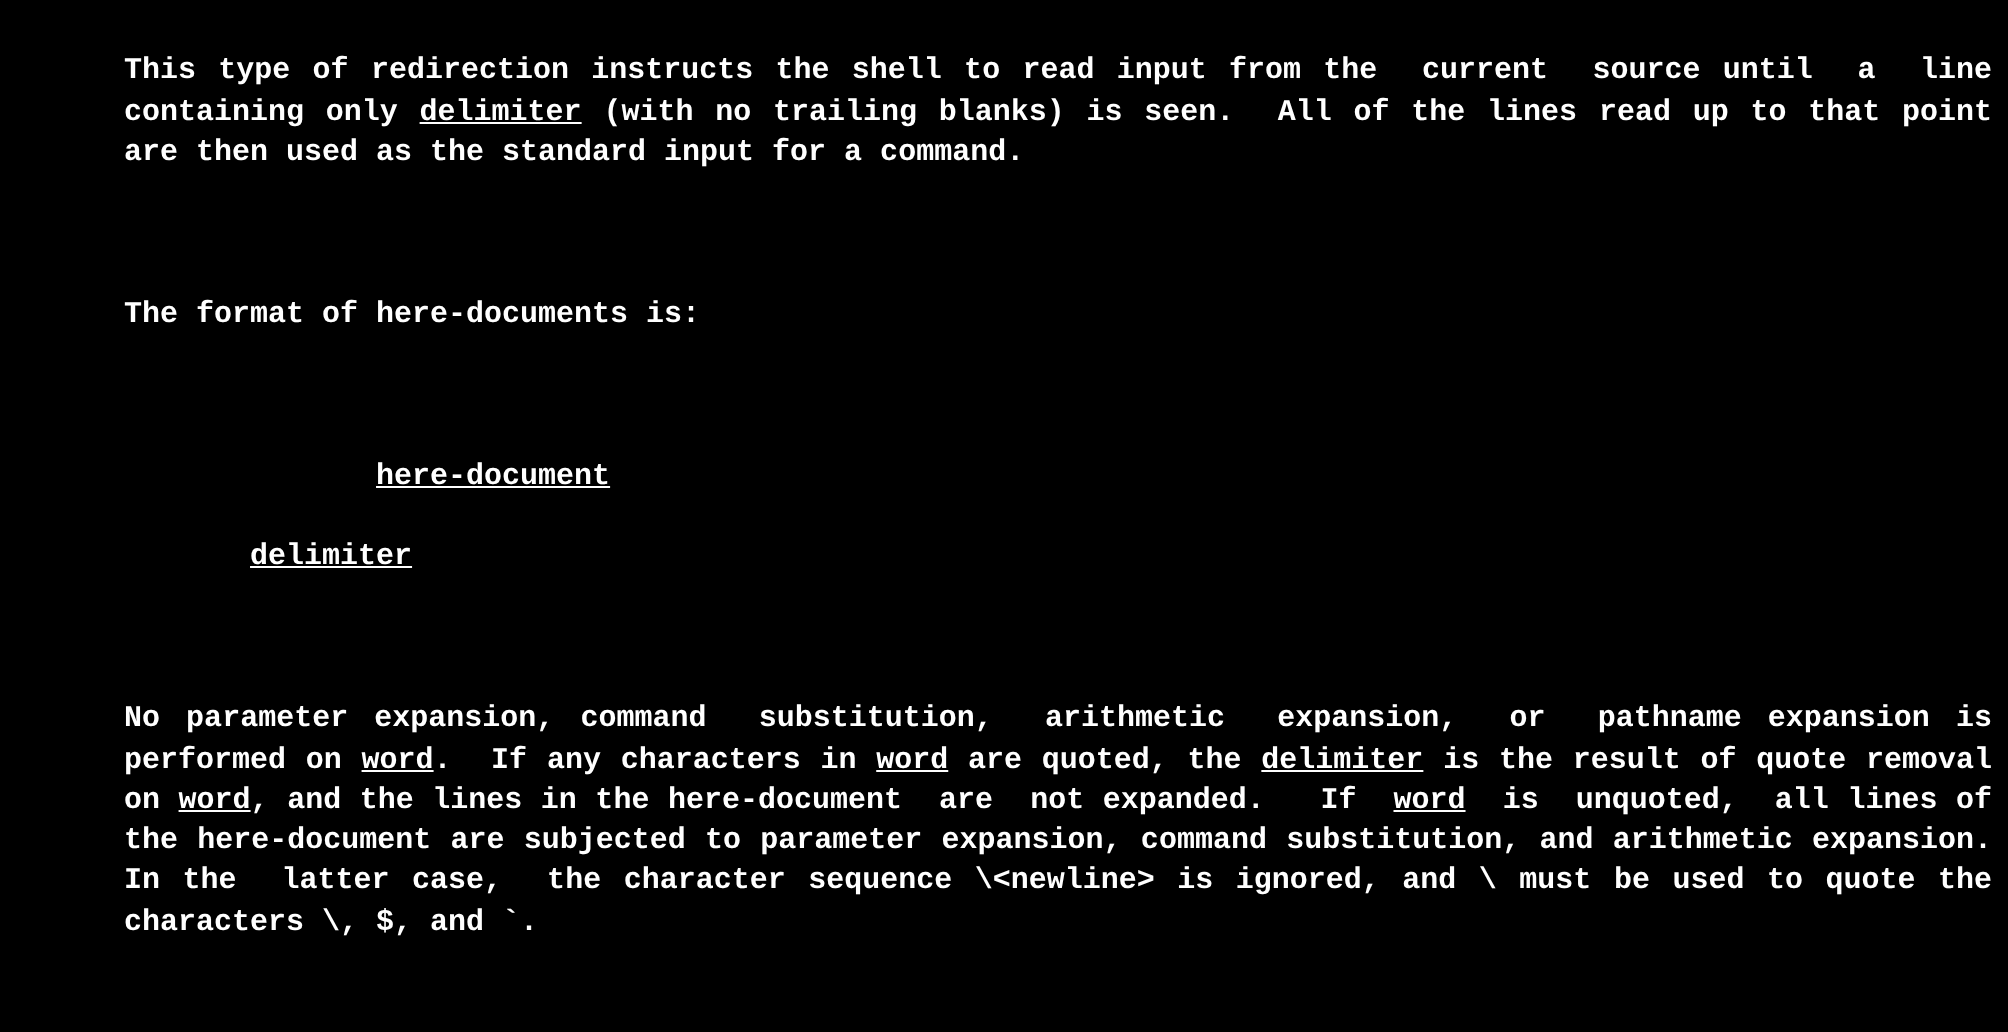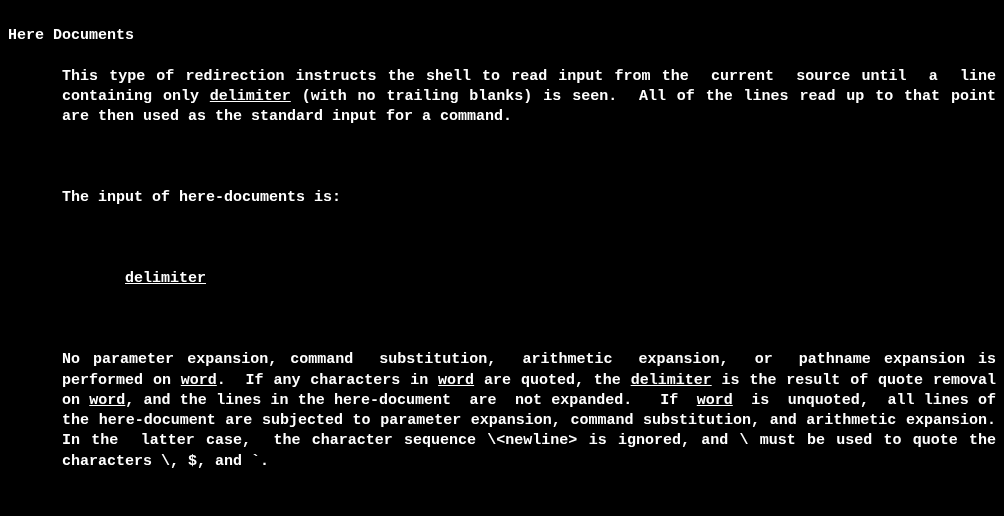--- a/index.html
+++ b/index.html
@@ -31,23 +31,23 @@
   .indent1 { padding-left: 6ch; }
   .indent2 { padding-left: 13ch; }
   .indent3 { padding-left: 20ch; }
   .u { text-decoration: underline; margin-top: 48px; }
   .blank { height: 1.35em; }
 </style>
 </head>
 <body>
 
 <div class="page">
-<div class="section-title">Here Documents</div>
 <div class="para indent1"><span>This type of redirection instructs the shell to read input from the  current  source until  a  line  containing only </span><span class="u">delimiter</span><span> (with no trailing blanks) is seen.  All of the lines read up to that point are then used as the standard input for a command.</span></div>
 <div class="blank"></div>
-<div class="indent1">The input of here-documents is:</div>
+<div class="indent1">The format of here-documents is:</div>
 <div class="blank"></div>
+<div class="indent3"><span class="u">here-document</span></div>
 <div class="indent2"><span class="u">delimiter</span></div>
 <div class="blank"></div>
 <div class="para indent1"><span>No parameter expansion, command  substitution,  arithmetic  expansion,  or  pathname expansion is performed on </span><span class="u">word</span><span>.  If any characters in </span><span class="u">word</span><span> are quoted, the </span><span class="u">delimiter</span><span> is the result of quote removal on </span><span class="u">word</span><span>, and the lines in the here-document  are  not expanded.   If  </span><span class="u">word</span><span>  is  unquoted,  all lines of the here-document are subjected to parameter expansion, command substitution, and arithmetic expansion.  In the  latter case,  the character sequence \&lt;newline&gt; is ignored, and \ must be used to quote the characters \, $, and `.</span></div>
 
 
 </div>
 
 </body></html>

